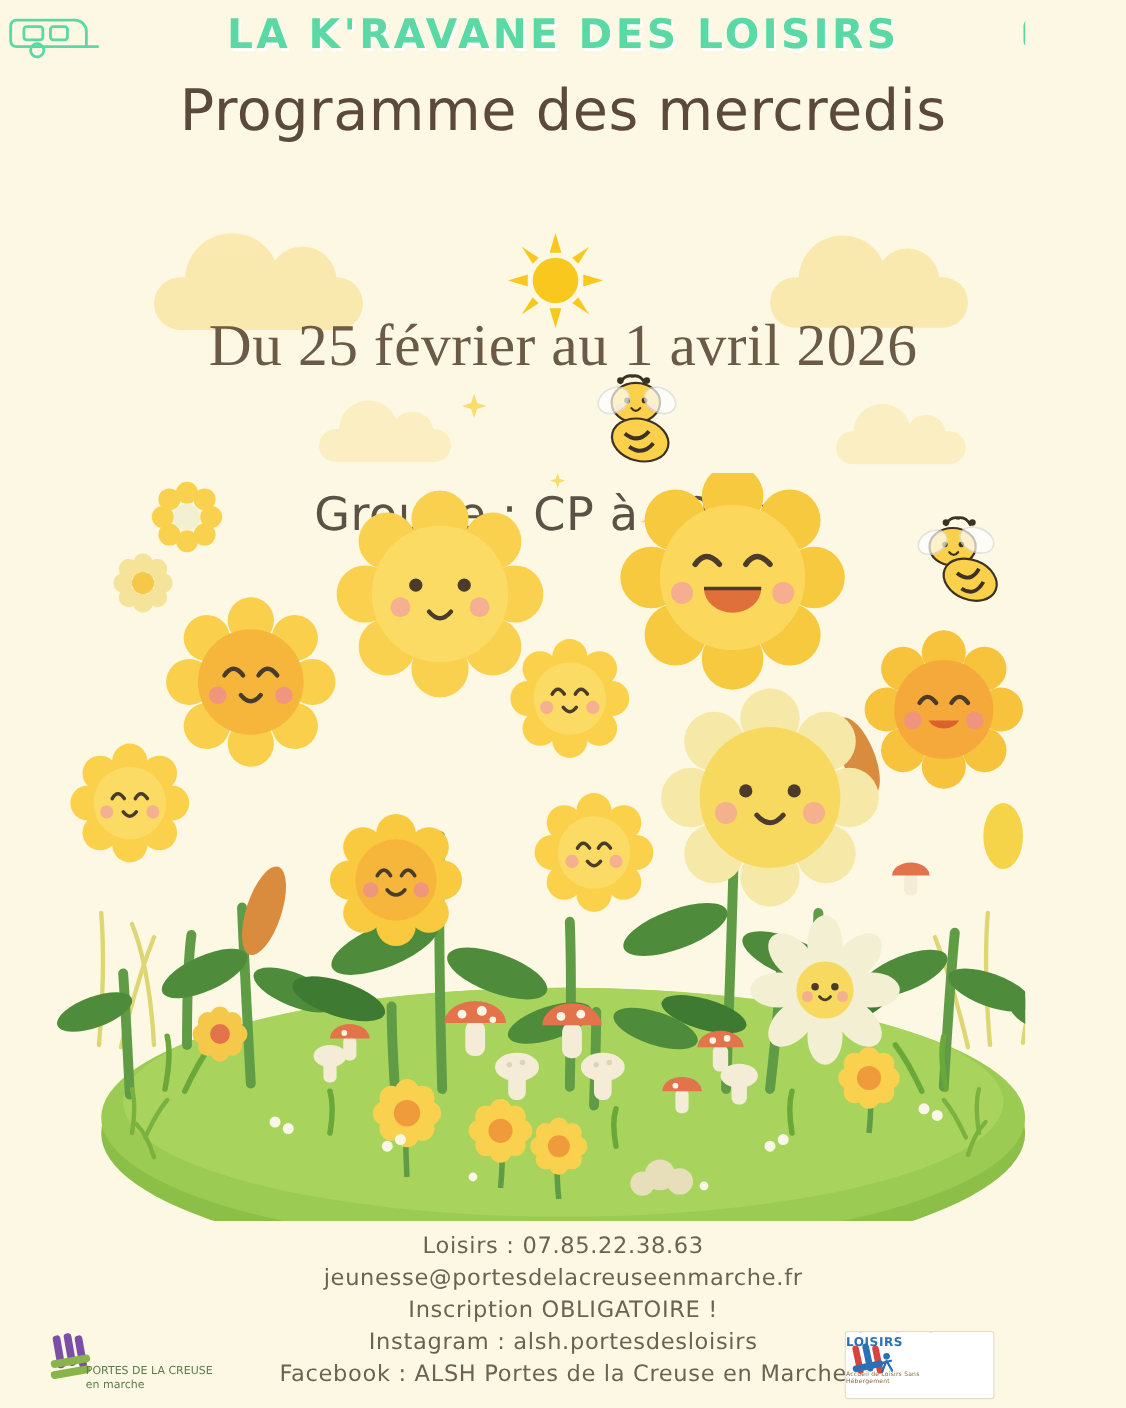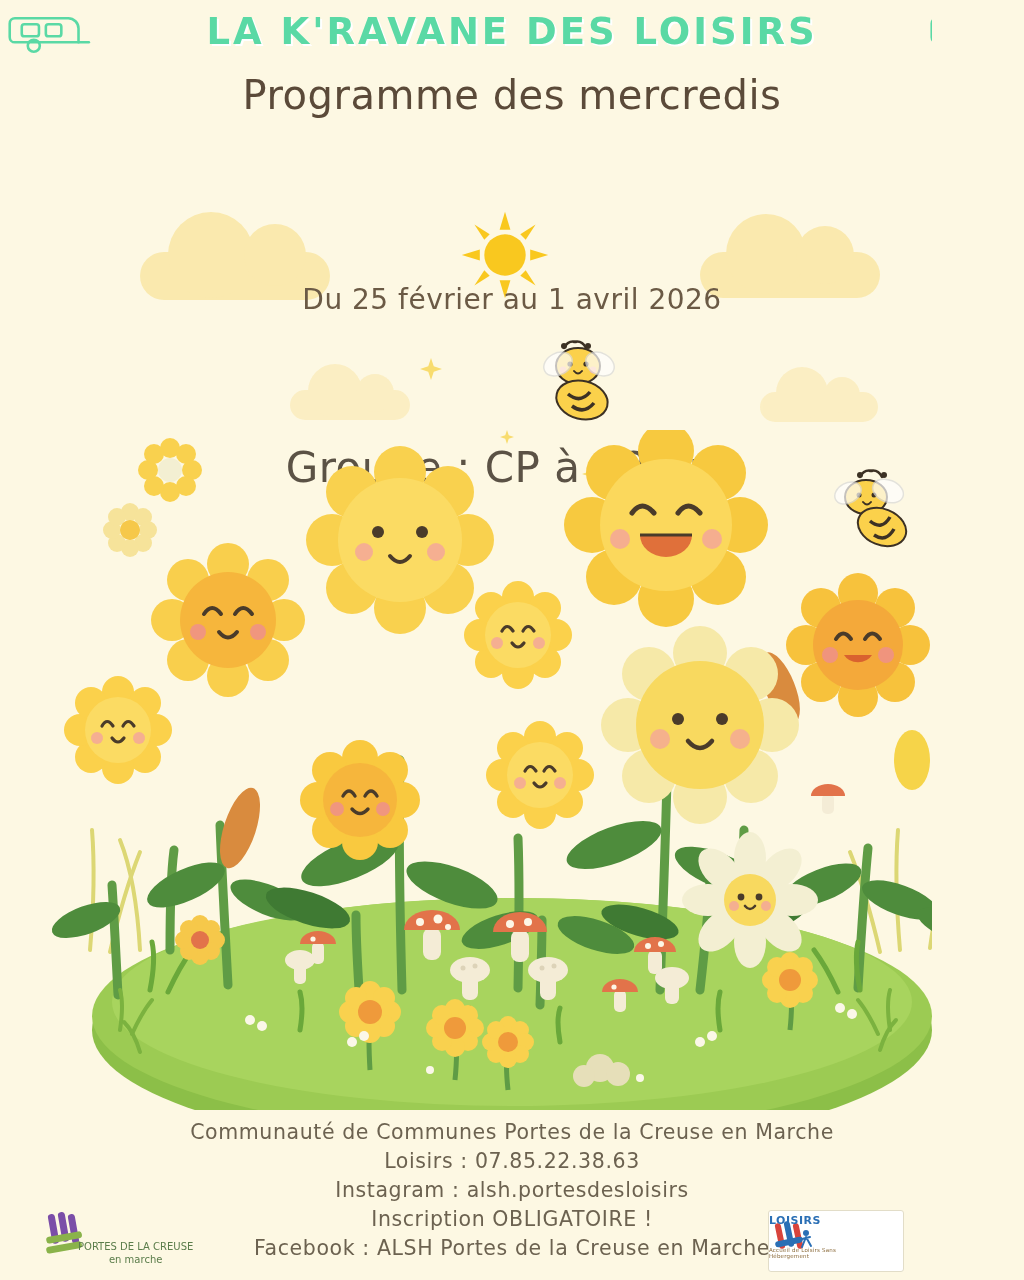--- a/index.html
+++ b/index.html
@@ -47,35 +47,36 @@
   .caravan.left { left: 8px; }
   .caravan.right { right: 8px; }
 
   
   .main-title {
     position: absolute;
     top: 72px;
     left: 0;
     width: 1024px;
     text-align: center;
-    font-size: 40px;
+    font-size: 52px;
     line-height: 1.15;
     color: #5b4a39;
     font-family: "DejaVu Sans", sans-serif;
     letter-spacing: 0.5px;
   }
   .date-line {
     position: absolute;
     top: 283px;
     left: 0;
     width: 1024px;
     text-align: center;
-    font-size: 28px;
+    font-size: 54px;
     color: #6b5a45;
     letter-spacing: 0.5px;
+    font-family: Liberation Serif, serif;
   }
   .group-line {
     position: absolute;
     top: 443px;
     left: 0;
     width: 1024px;
     text-align: center;
     font-size: 42px;
     color: #5b5245;
     letter-spacing: 0.5px;
@@ -140,21 +141,21 @@
     width: 160px;
     height: 62px;
   }
   .logo-left-text {
     position: absolute;
     left: 78px;
     bottom: 14px;
     font-size: 10px;
     color: #5b7d4b;
     line-height: 1.25;
-    text-align: center;
+    text-align: left;
   }
   .logo-right {
     position: absolute;
     right: 28px;
     bottom: 8px;
     width: 136px;
     height: 62px;
     background: #ffffff;
     border: 1px solid #e2ddc8;
     border-radius: 3px;
@@ -749,24 +750,24 @@
       <path d="M120 600 q4 -26 0 -40"></path>
         <path d="M132 604 q10 -22 20 -34"></path>
       <path d="M890 600 q-4 -26 0 -40"></path>
         <path d="M878 604 q-10 -22 -20 -34"></path>
       <path d="M880 620 q6 -20 16 -30"></path>
         <path d="M140 622 q-6 -20 -16 -30"></path>
     </g>
   </svg>
 
   <div class="footer">
-    <div>Communauté de Communes Portes de la Creuse en Marche</div>
     <div>Loisirs : 07.85.22.38.63</div>
+    <div>jeunesse@portesdelacreuseenmarche.fr</div>
+    <div>Inscription OBLIGATOIRE !</div>
     <div>Instagram : alsh.portesdesloisirs</div>
-    <div>Inscription OBLIGATOIRE !</div>
     <div>Facebook : ALSH Portes de la Creuse en Marche</div>
   </div>
 
   <svg class="logo-left" viewBox="0 0 160 62">
     <g>
       <rect x="10" y="6" width="7" height="30" rx="3" fill="#7b4ea8" transform="rotate(-10 13 21)"></rect>
       <rect x="20" y="4" width="7" height="30" rx="3" fill="#7b4ea8" transform="rotate(-10 23 19)"></rect>
       <rect x="30" y="6" width="7" height="30" rx="3" fill="#7b4ea8" transform="rotate(-10 33 21)"></rect>
       <rect x="6" y="26" width="36" height="7" rx="3" fill="#8ab34a" transform="rotate(-10 24 29)"></rect>
       <rect x="6" y="36" width="36" height="7" rx="3" fill="#8ab34a" transform="rotate(-10 24 39)"></rect>

